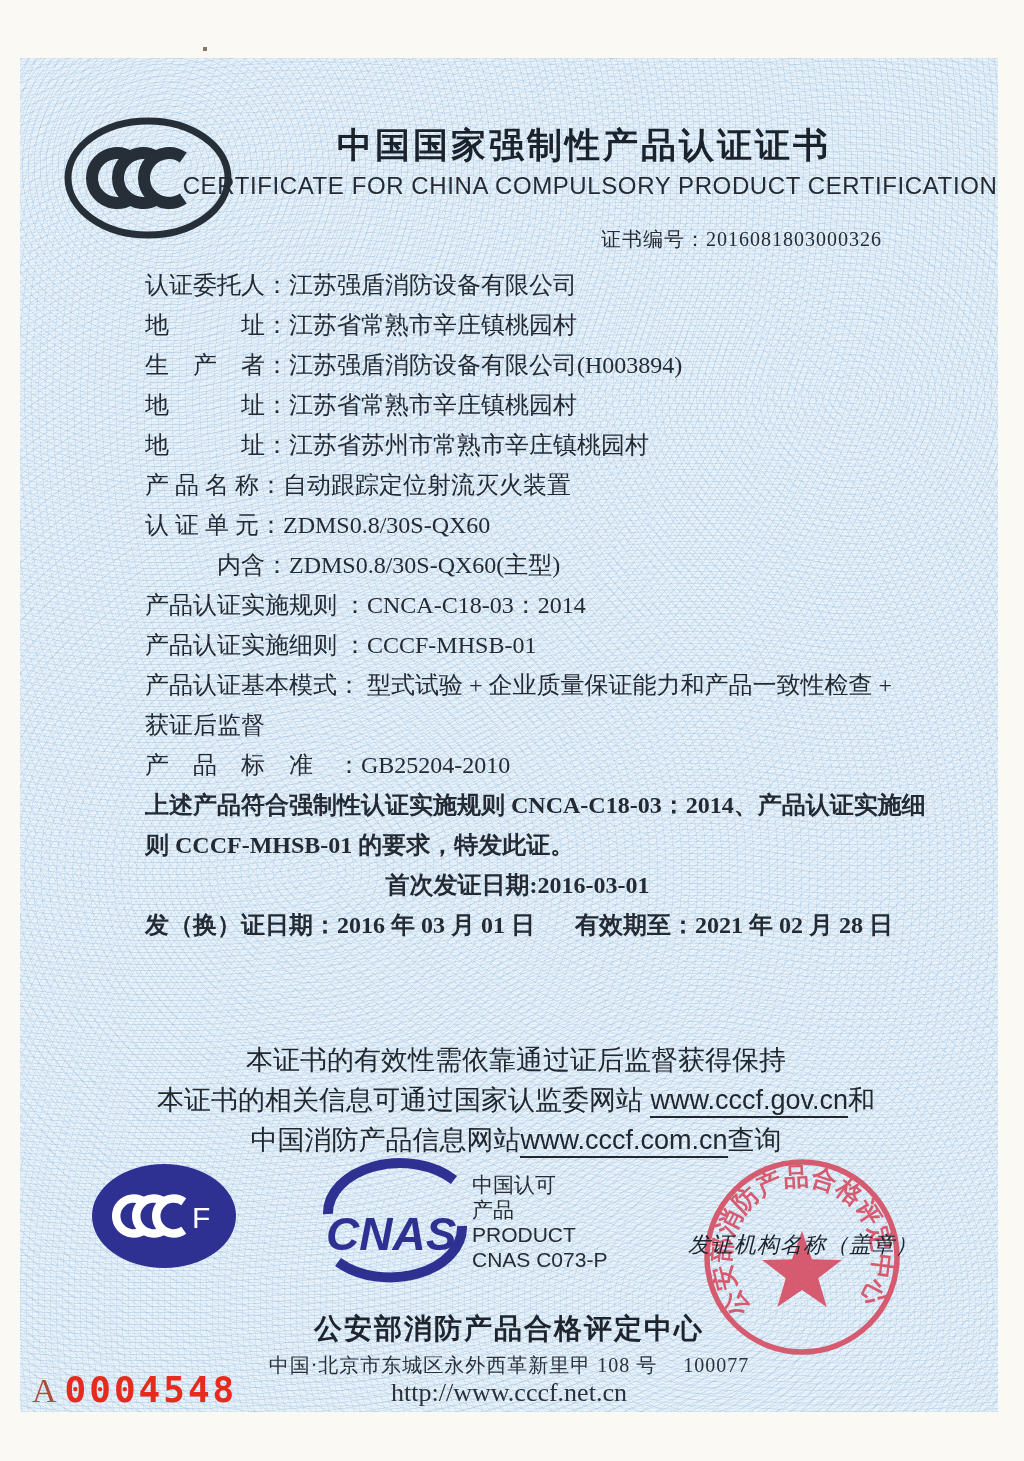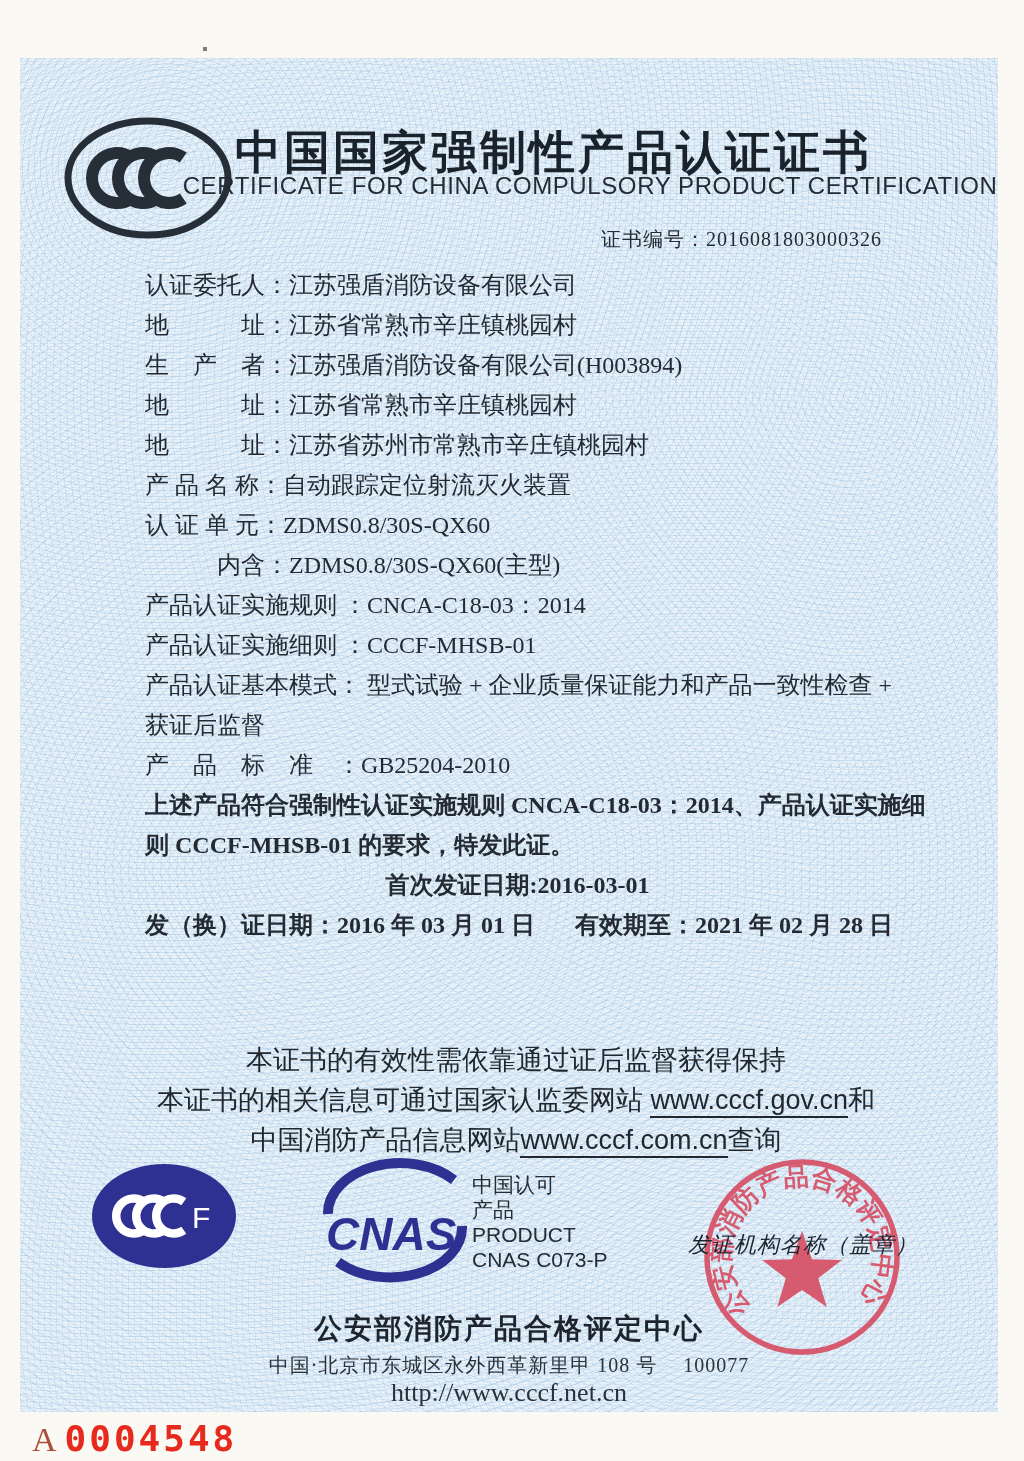--- a/index.html
+++ b/index.html
@@ -15,22 +15,22 @@
     background-color:#e9f2f9;
     background-image:
       repeating-radial-gradient(circle at 15% 8%,  rgba(120,170,215,0.22) 0 1px, rgba(255,255,255,0) 1px 6px),
       repeating-radial-gradient(circle at 85% 25%, rgba(120,170,215,0.18) 0 1px, rgba(255,255,255,0) 1px 7px),
       repeating-radial-gradient(circle at 30% 60%, rgba(120,170,215,0.18) 0 1px, rgba(255,255,255,0) 1px 8px),
       repeating-radial-gradient(circle at 70% 92%, rgba(120,170,215,0.16) 0 1px, rgba(255,255,255,0) 1px 6px),
       repeating-linear-gradient(0deg, rgba(120,170,215,0.10) 0 1px, rgba(255,255,255,0) 1px 3px);
   }
   .abs{position:absolute;}
   .title{
-    left:235px;top:122px;width:680px;text-align:left;
-    font-size:46px;font-weight:700;letter-spacing:3px;color:#1a222c;
+    left:244px;top:122px;width:680px;text-align:center;
+    font-size:35px;font-weight:700;letter-spacing:3px;color:#1a222c;
   }
   .subtitle{
     left:150px;top:172px;width:880px;text-align:center;
     font-family:"Liberation Sans", sans-serif;
     font-size:24px;letter-spacing:0.6px;color:#242b34;
   }
   .certno{
     left:400px;top:226px;width:482px;text-align:right;
     font-size:20px;letter-spacing:1px;color:#242b34;white-space:pre;
   }
@@ -54,21 +54,21 @@
     font-size:22px;letter-spacing:1px;color:#1d242e;white-space:pre;z-index:5;font-style:italic;
   }
   .issuer-name{left:20px;top:1310px;width:978px;text-align:center;
     font-family:"Liberation Sans", sans-serif;
     font-size:28px;font-weight:700;letter-spacing:2px;color:#1d242e;}
   .issuer-addr{left:20px;top:1352px;width:978px;text-align:center;
     font-size:20px;letter-spacing:1px;color:#2a313a;white-space:pre;}
   .issuer-addr .post{margin-left:26px;}
   .issuer-url{left:20px;top:1378px;width:978px;text-align:center;
     font-size:26px;color:#2a313a;}
-  .serial{left:32px;top:1418px;white-space:pre;}
+  .serial{left:32px;top:1369px;white-space:pre;}
   .serial .pfx{font-size:34px;color:#aa4f38;font-family:"Liberation Serif", serif;}
   .serial .num{font-size:36px;font-weight:700;letter-spacing:3px;color:#e72a1e;
     font-family:"DejaVu Sans Mono", monospace;margin-left:8px;}
   .artifact-dot{left:203px;top:47px;width:4px;height:4px;background:#6a5747;opacity:.8;}
   svg{display:block;}
 </style>
 </head>
 <body>
 
 <div class="page">

